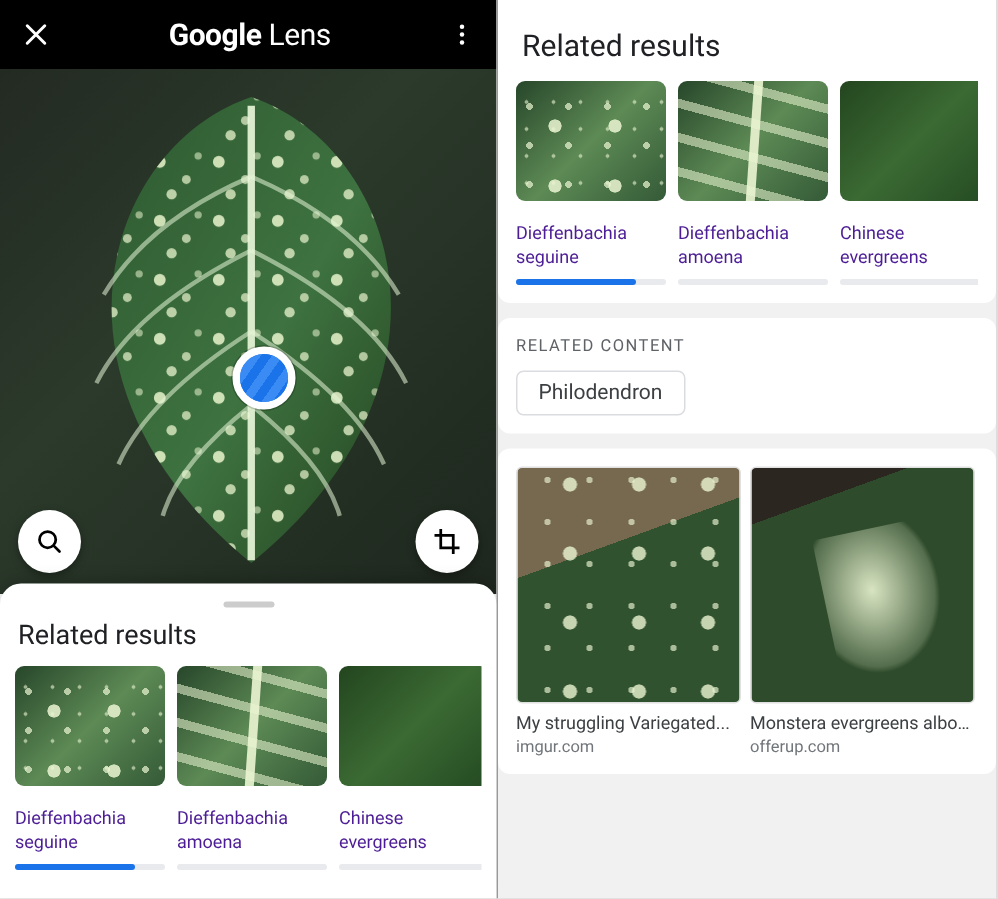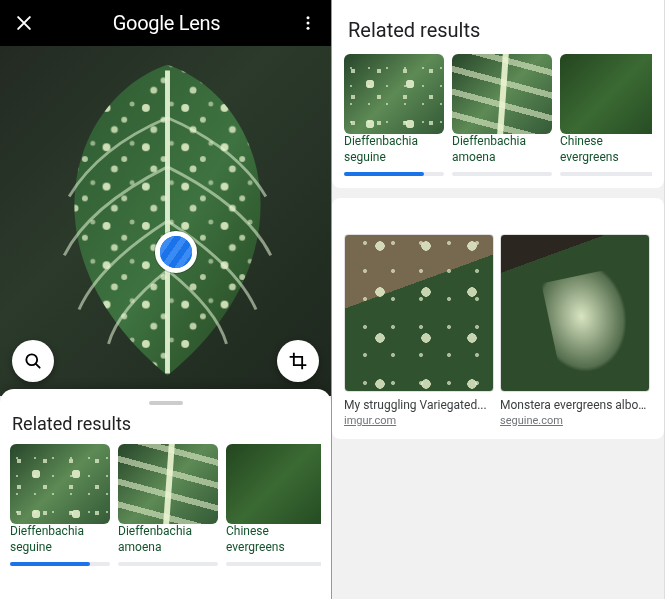--- a/index.html
+++ b/index.html
@@ -24,21 +24,21 @@
   .lens-header {
     height: 46px;
     background: #000;
     display: flex;
     align-items: center;
     justify-content: space-between;
     padding: 0 14px;
   }
   .lens-header .close-icon, .lens-header .more-icon { color:#fff; display:flex; }
   .lens-title { color:#fff; font-size: 20px; font-weight:400; letter-spacing:-0.3px; }
-  .lens-title .g-bold { font-weight:400;text-align:right; }
+  .lens-title .g-bold { font-weight:700;text-align:right; }
   .camera-view {
     position: relative;
     height: 350px;
     overflow: hidden;
     background: linear-gradient(135deg,#232a22 0%, #2b3a2b 40%, #1e271e 100%);
   }
   .leaf-main {
     position:absolute;
     left:20px; top:10px; width:295px; height:330px;
   }
@@ -87,36 +87,36 @@
   }
   .thumb.banded::before{
     content:''; position:absolute; left:48%; top:-4px; width:6px; height:110%;
     background:rgba(235,245,210,.9); transform:rotate(4deg);
   }
   .thumb.banded::after{
     content:''; position:absolute; inset:0;
     background: repeating-linear-gradient(15deg, transparent 0 16px, rgba(235,245,210,.55) 16px 22px);
   }
   .thumb.dense { background: linear-gradient(135deg,#23451f,#3b6a33,#244a22);}
-  .card-label { font-size:12px; color:#14532d; margin-top:0; line-height:1.3; height:32px; overflow:hidden;}
+  .card-label { font-size:12px; color:#4c1d95; margin-top:14px; line-height:1.3; height:32px; overflow:hidden;}
   .progress-track { margin-top:6px; height:4px; background:#e8eaed; border-radius:2px; width:100px;}
   .progress-fill { height:100%; background:#1a73e8; border-radius:2px; width:80%;}
 
   
   .right-pane { padding: 0; background:#f1f1f1;}
   .r-section { background:#fff; margin:0 0 10px 0; border-radius:8px; padding:12px;}
   .r-section.nm { margin-top:0; border-radius:0 0 8px 8px; }
   .r-title { font-size:20px; color:#202124; margin:6px 0 12px 4px;}
   .r-section-label { font-size:11px; letter-spacing:1px; color:#5f6368; margin-bottom:10px; }
   .chip {
     display:inline-block; padding:6px 14px; border:1px solid #dadce0; border-radius:5px;
     font-size:14px; color:#3c4043;
   }
 
-  .sim-row { display:flex; gap:6px;margin-top:24px; }
+  .sim-row { display:flex; gap:6px; }
   .sim-card { width:150px; }
   .sim-thumb {
     width:150px; height:158px; border-radius:4px;
     background: linear-gradient(160deg,#76694f 0 35%, #30522f 35% 100%);
     position:relative; border:1px solid #e0e0e0;
     overflow:hidden;
   }
   .sim-thumb.leafA::after{
     content:''; position:absolute; inset:0;
     background-image:
@@ -128,21 +128,21 @@
   .sim-thumb.leafB {
     background: linear-gradient(160deg,#2b2620 0 18%, #2e4b2b 18% 100%);
   }
   .sim-thumb.leafB::after{
     content:''; position:absolute; left:34%; top:25%; width:55%; height:65%;
     background: radial-gradient(ellipse at 40% 40%, rgba(235,245,210,.9), rgba(235,245,210,.2) 60%, transparent 65%);
     transform:rotate(-12deg);
   }
   .sim-caption { font-size:12px; color:#3c4043; margin-top:6px;
     white-space:nowrap; overflow:hidden; text-overflow:ellipsis; }
-  .sim-source { font-size:11px; color:#70757a; margin-top:2px;text-decoration:underline;}
+  .sim-source { font-size:11px; color:#70757a; margin-top:2px;}
 
   svg { display:block; }
 </style>
 </head>
 <body>
 
 <div class="left-pane">
   <div class="lens-header">
     <span class="close-icon">
       <svg width="20" height="20" viewBox="0 0 24 24" fill="none" stroke="#fff" stroke-width="2.4" stroke-linecap="round">
@@ -255,28 +255,32 @@
       <div class="card">
         <div class="thumb dense"></div>
         <div class="card-label">Chinese evergreens</div>
         <div class="progress-track">
             <div class="progress-fill" style="width:0%"></div>
           </div>
       </div>
     </div>
   </div>
 
+  <div class="r-section">
+    <div class="r-section-label">RELATED CONTENT</div>
+    <span class="chip">Philodendron</span>
+  </div>
 
   <div class="r-section">
     <div class="sim-row">
       <div class="sim-card">
         <div class="sim-thumb leafA"></div>
         <div class="sim-caption">My struggling Variegated...</div>
         <div class="sim-source">imgur.com</div>
       </div>
       <div class="sim-card">
         <div class="sim-thumb leafB"></div>
         <div class="sim-caption">Monstera evergreens albo…</div>
-        <div class="sim-source">seguine.com</div>
+        <div class="sim-source">offerup.com</div>
       </div>
     </div>
   </div>
 </div>
 
 </body></html>

